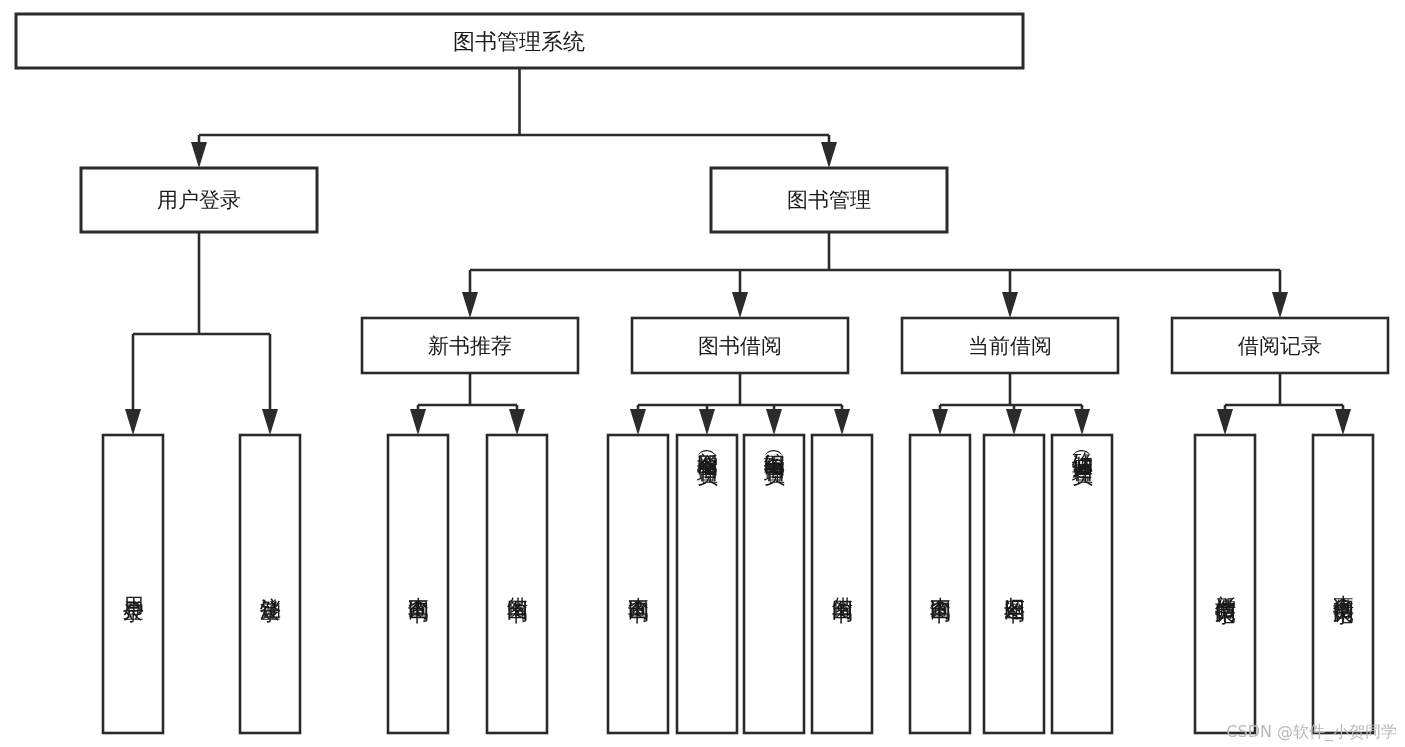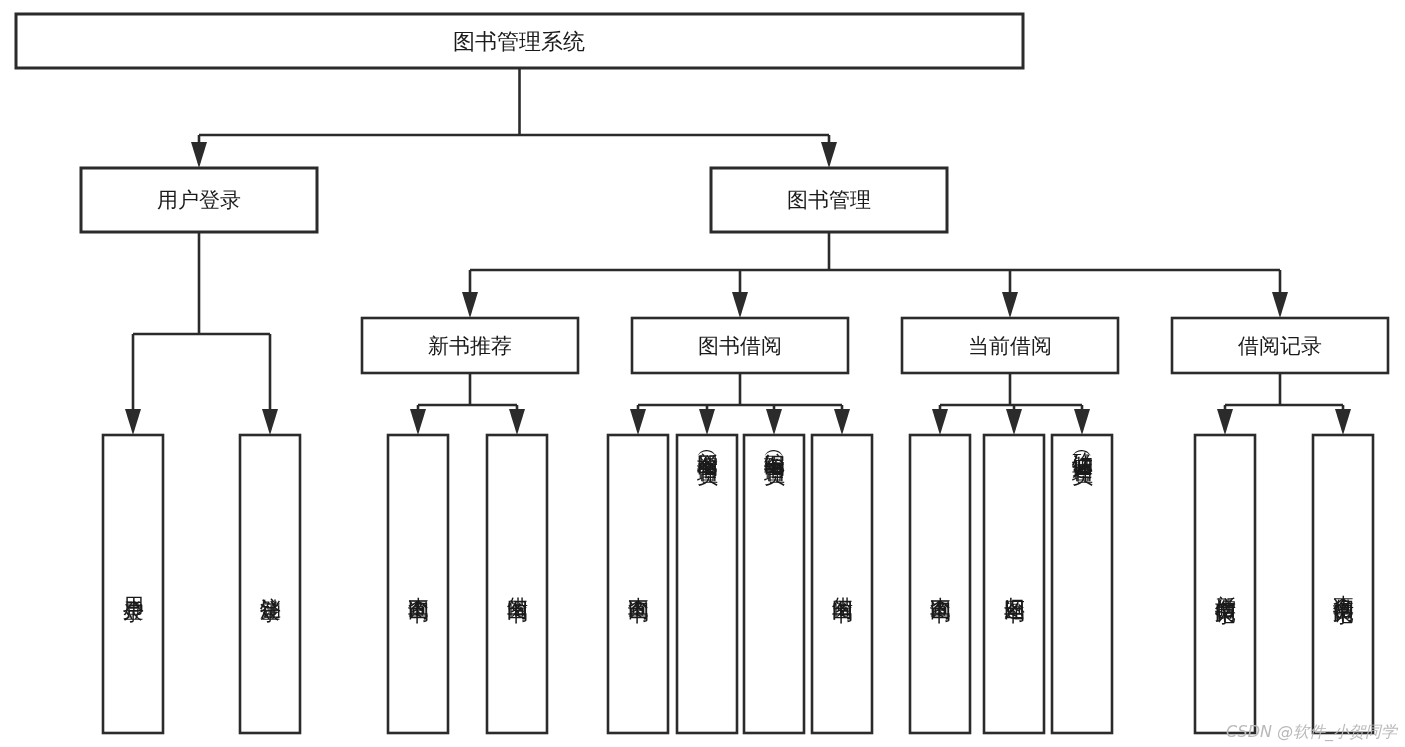--- a/index.html
+++ b/index.html
@@ -74,21 +74,20 @@
     white-space: nowrap;
   }
   .watermark {
     position: absolute;
     right: 8px;
     bottom: 4px;
     font-family: "DejaVu Sans", "Liberation Sans", sans-serif;
     font-size: 16px;
     color: #b9b9b9;
     white-space: nowrap;
-    font-style: italic;
   }
 </style>
 </head>
 <body>
 
 <div id="diagram-root">
 
   <svg class="flow" viewBox="0 0 1405 747" xmlns="http://www.w3.org/2000/svg">
 
     <g>

